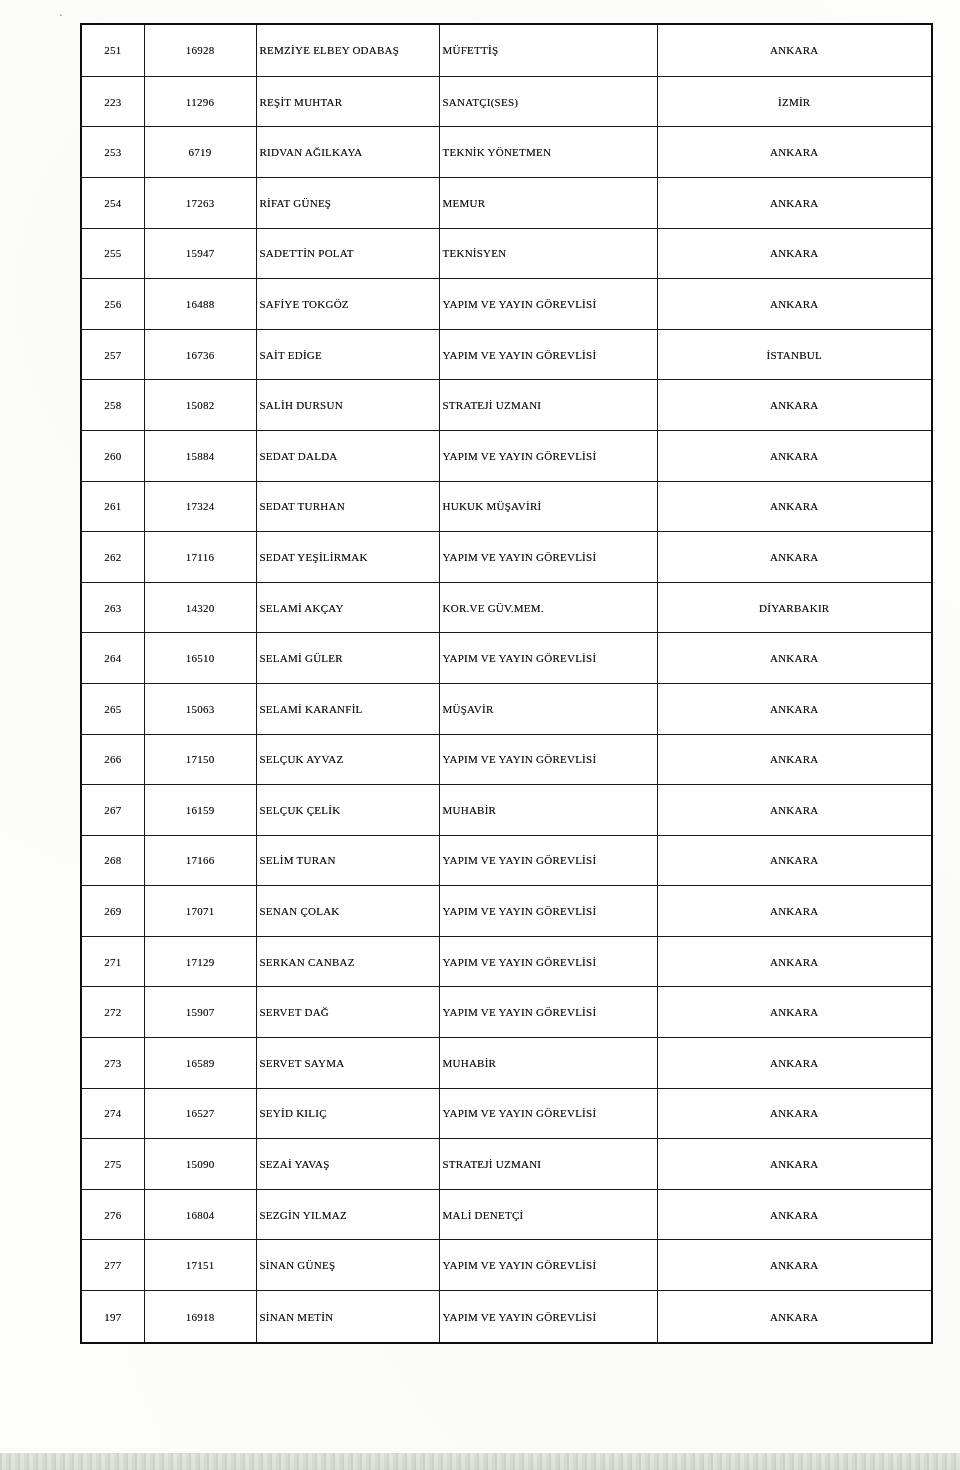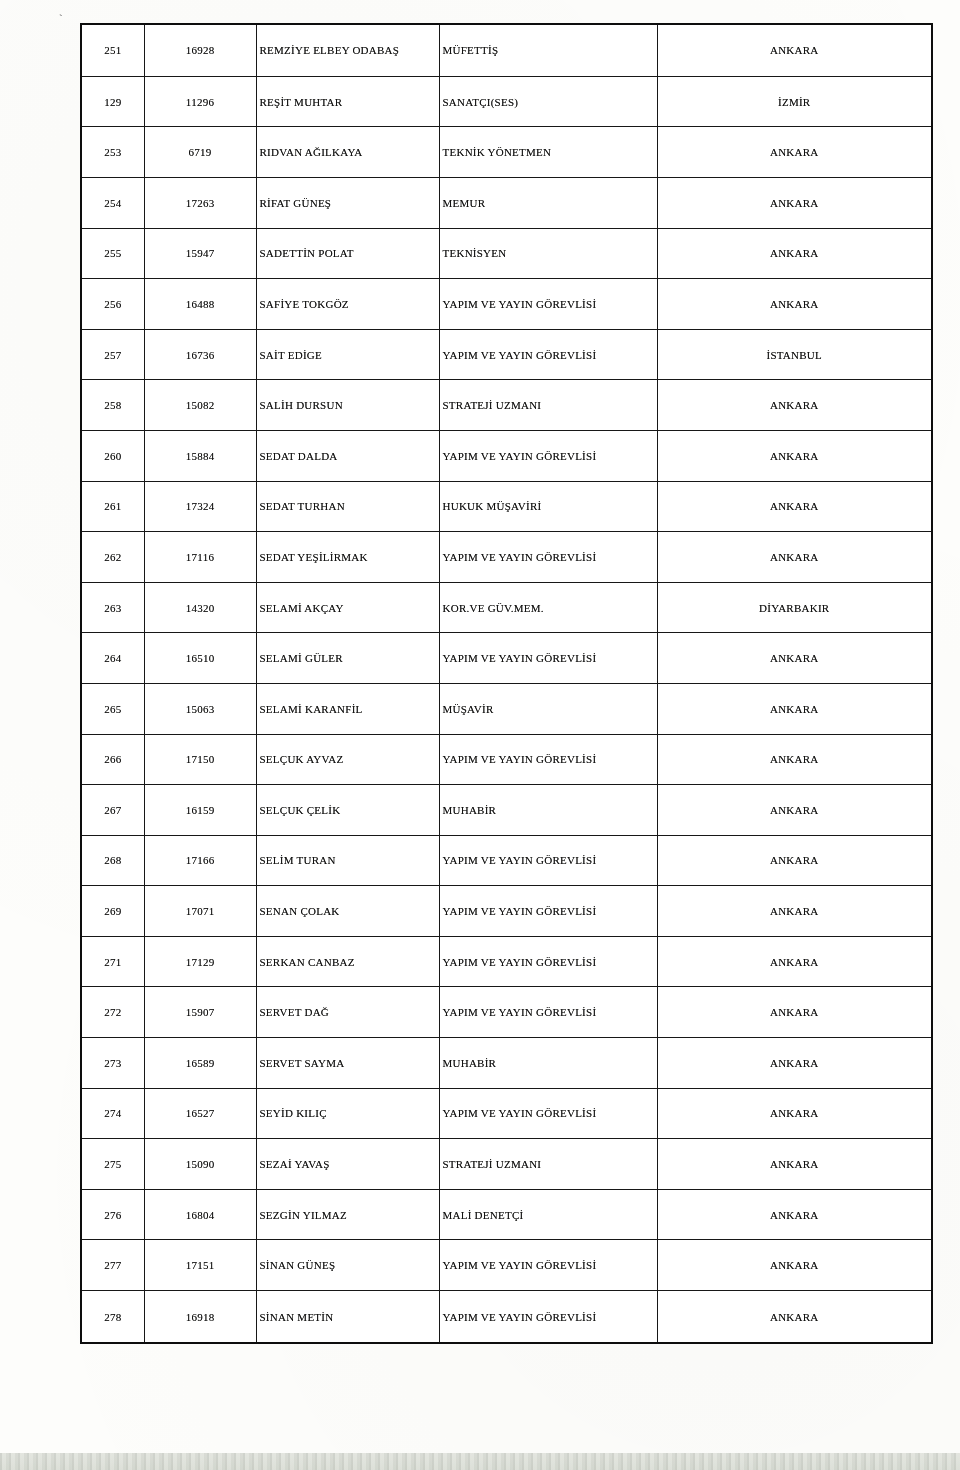--- a/index.html
+++ b/index.html
@@ -105,21 +105,21 @@
     </colgroup>
     <tbody>
         <tr>
           <td class="c-no">251</td>
           <td class="c-id">16928</td>
           <td class="c-name">REMZİYE ELBEY ODABAŞ</td>
           <td class="c-title">MÜFETTİŞ</td>
           <td class="c-city">ANKARA</td>
         </tr>
         <tr>
-          <td class="c-no">129</td>
+          <td class="c-no">223</td>
           <td class="c-id">11296</td>
           <td class="c-name">REŞİT MUHTAR</td>
           <td class="c-title">SANATÇI(SES)</td>
           <td class="c-city">İZMİR</td>
         </tr>
         <tr>
           <td class="c-no">253</td>
           <td class="c-id">6719</td>
           <td class="c-name">RIDVAN AĞILKAYA</td>
           <td class="c-title">TEKNİK YÖNETMEN</td>
@@ -273,21 +273,21 @@
           <td class="c-city">ANKARA</td>
         </tr>
         <tr>
           <td class="c-no">277</td>
           <td class="c-id">17151</td>
           <td class="c-name">SİNAN GÜNEŞ</td>
           <td class="c-title">YAPIM VE YAYIN GÖREVLİSİ</td>
           <td class="c-city">ANKARA</td>
         </tr>
         <tr>
-          <td class="c-no">278</td>
+          <td class="c-no">197</td>
           <td class="c-id">16918</td>
           <td class="c-name">SİNAN METİN</td>
           <td class="c-title">YAPIM VE YAYIN GÖREVLİSİ</td>
           <td class="c-city">ANKARA</td>
         </tr>
       </tbody>
   </table>
 
   <div class="scan-shadow-band"></div>
 </div>

